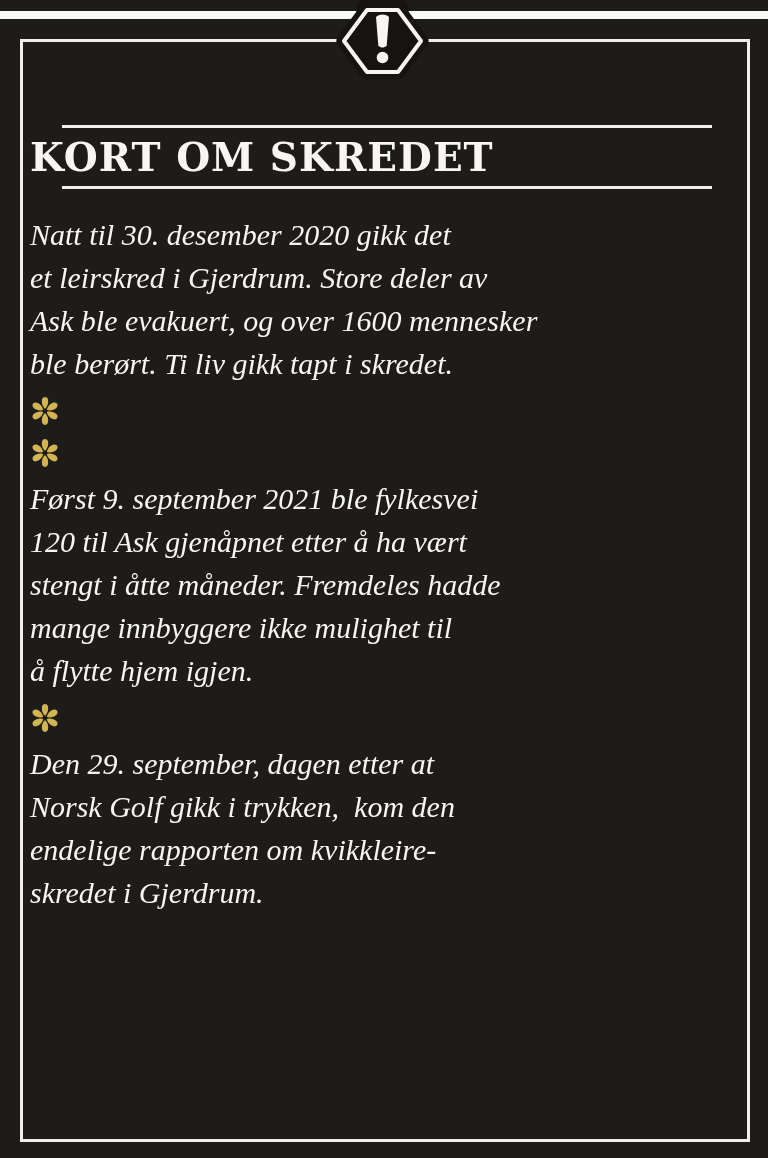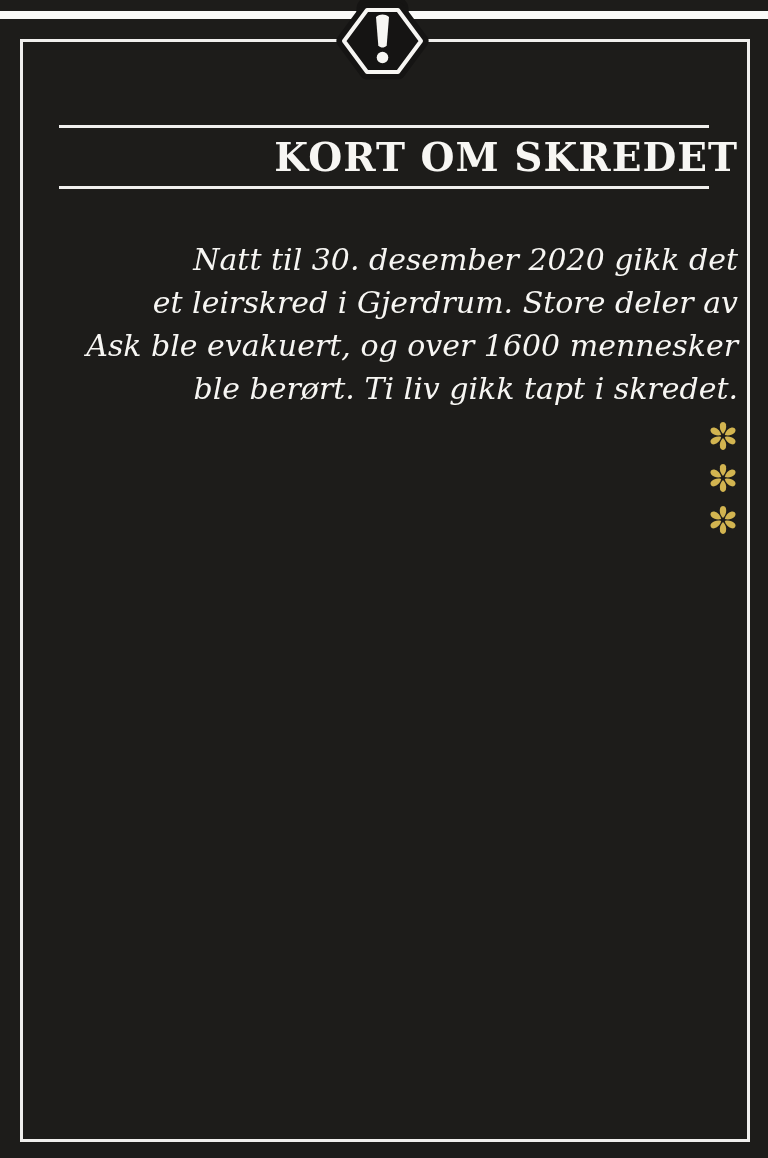--- a/index.html
+++ b/index.html
@@ -28,35 +28,35 @@
   .inner-border{
     position:absolute;left:20px;right:18px;top:39px;bottom:16px;
     border:3px solid var(--line-white);
     z-index:2;
   }
   .badge{
     position:absolute;left:50%;top:0;transform:translateX(-50%);
     width:100px;height:92px;z-index:3;line-height:0;
   }
   .content{
-    position:absolute;left:30px;right:30px;top:125px;
-    text-align:right;z-index:4;
+    position:absolute;left:30px;right:24px;top:125px;
+    text-align:left;z-index:4;
     color:var(--text-white);
   }
   .rule{
     width:650px;height:3px;margin:0 auto;
     background:var(--line-white);
   }
   .title{
     margin:7px 0;
     font-size:39px;line-height:44px;font-weight:bold;
     letter-spacing:1px;
     color:var(--text-white);
   }
-  .paragraphs{margin-top:49px;}
+  .paragraphs{margin-top:24px;font-family:Liberation Serif, serif;}
   .body-para{
     margin:0;
     font-style:italic;
     font-size:30px;line-height:43px;
     color:var(--text-white);
   }
   .separator{
     height:34px;margin:8px auto;line-height:0;
   }
 </style>
@@ -104,26 +104,28 @@
         <div class="separator"><svg width="30" height="34" viewBox="-16 -17 32 34">
             <g fill="var(--gold)" transform="translate(0,1)">
               <path transform="rotate(0)" d="M0,-2.2 C2.7,-4.6 4.1,-8.6 3.1,-12.4 C2.2,-15.8 -2.2,-15.8 -3.1,-12.4 C-4.1,-8.6 -2.7,-4.6 0,-2.2 Z"></path>
               <path transform="rotate(60)" d="M0,-2.2 C2.7,-4.6 4.1,-8.6 3.1,-12.4 C2.2,-15.8 -2.2,-15.8 -3.1,-12.4 C-4.1,-8.6 -2.7,-4.6 0,-2.2 Z"></path>
               <path transform="rotate(120)" d="M0,-2.2 C2.7,-4.6 4.1,-8.6 3.1,-12.4 C2.2,-15.8 -2.2,-15.8 -3.1,-12.4 C-4.1,-8.6 -2.7,-4.6 0,-2.2 Z"></path>
               <path transform="rotate(180)" d="M0,-2.2 C2.7,-4.6 4.1,-8.6 3.1,-12.4 C2.2,-15.8 -2.2,-15.8 -3.1,-12.4 C-4.1,-8.6 -2.7,-4.6 0,-2.2 Z"></path>
               <path transform="rotate(240)" d="M0,-2.2 C2.7,-4.6 4.1,-8.6 3.1,-12.4 C2.2,-15.8 -2.2,-15.8 -3.1,-12.4 C-4.1,-8.6 -2.7,-4.6 0,-2.2 Z"></path>
               <path transform="rotate(300)" d="M0,-2.2 C2.7,-4.6 4.1,-8.6 3.1,-12.4 C2.2,-15.8 -2.2,-15.8 -3.1,-12.4 C-4.1,-8.6 -2.7,-4.6 0,-2.2 Z"></path>
             </g>
           </svg></div>
+        <p class="body-para">Først 9. september 2021 ble fylkesvei<br>120 til Ask gjenåpnet etter å ha vært<br>stengt i åtte måneder. Fremdeles hadde<br>mange innbyggere ikke mulighet til<br>å flytte hjem igjen.</p>
         <div class="separator"><svg width="30" height="34" viewBox="-16 -17 32 34">
             <g fill="var(--gold)" transform="translate(0,1)">
               <path transform="rotate(0)" d="M0,-2.2 C2.7,-4.6 4.1,-8.6 3.1,-12.4 C2.2,-15.8 -2.2,-15.8 -3.1,-12.4 C-4.1,-8.6 -2.7,-4.6 0,-2.2 Z"></path>
               <path transform="rotate(60)" d="M0,-2.2 C2.7,-4.6 4.1,-8.6 3.1,-12.4 C2.2,-15.8 -2.2,-15.8 -3.1,-12.4 C-4.1,-8.6 -2.7,-4.6 0,-2.2 Z"></path>
               <path transform="rotate(120)" d="M0,-2.2 C2.7,-4.6 4.1,-8.6 3.1,-12.4 C2.2,-15.8 -2.2,-15.8 -3.1,-12.4 C-4.1,-8.6 -2.7,-4.6 0,-2.2 Z"></path>
               <path transform="rotate(180)" d="M0,-2.2 C2.7,-4.6 4.1,-8.6 3.1,-12.4 C2.2,-15.8 -2.2,-15.8 -3.1,-12.4 C-4.1,-8.6 -2.7,-4.6 0,-2.2 Z"></path>
               <path transform="rotate(240)" d="M0,-2.2 C2.7,-4.6 4.1,-8.6 3.1,-12.4 C2.2,-15.8 -2.2,-15.8 -3.1,-12.4 C-4.1,-8.6 -2.7,-4.6 0,-2.2 Z"></path>
               <path transform="rotate(300)" d="M0,-2.2 C2.7,-4.6 4.1,-8.6 3.1,-12.4 C2.2,-15.8 -2.2,-15.8 -3.1,-12.4 C-4.1,-8.6 -2.7,-4.6 0,-2.2 Z"></path>
             </g>
           </svg></div>
+        <p class="body-para">Den 29. september, dagen etter at<br>Norsk Golf gikk i trykken,&nbsp; kom den<br>endelige rapporten om kvikkleire-<br>skredet i Gjerdrum.</p>
       </div>
   </div>
 
 </div>
 
 </body></html>

